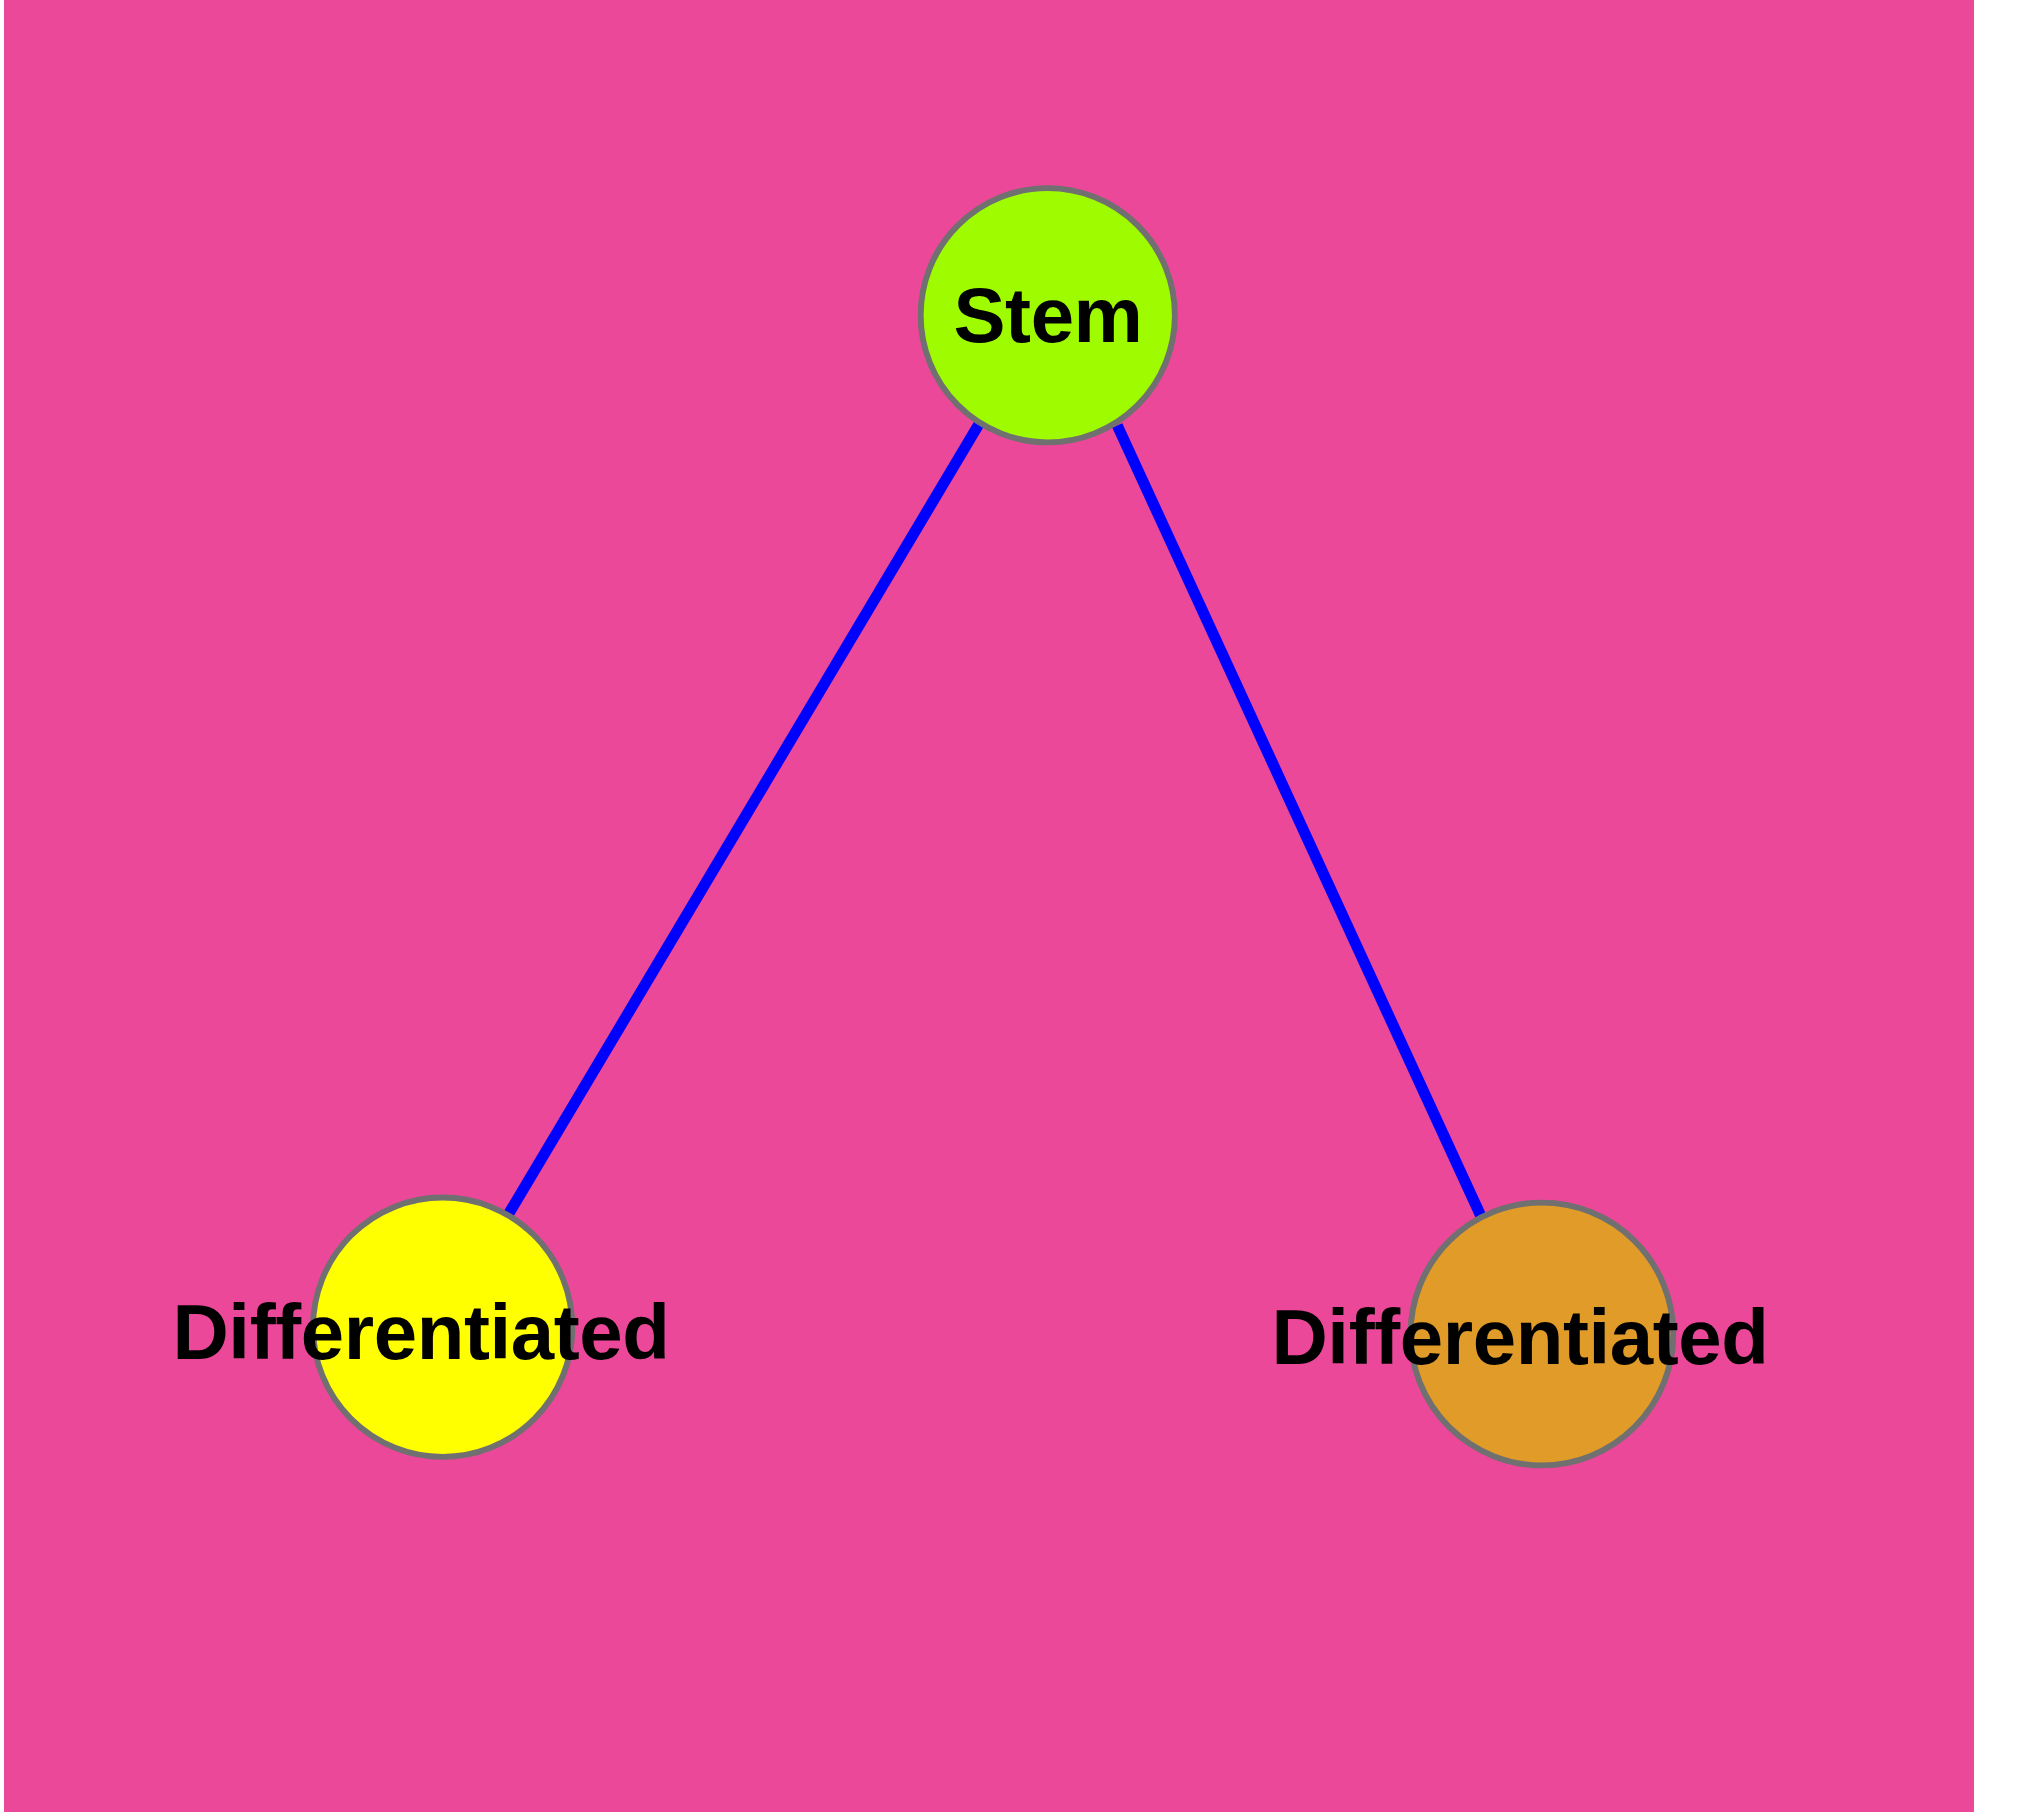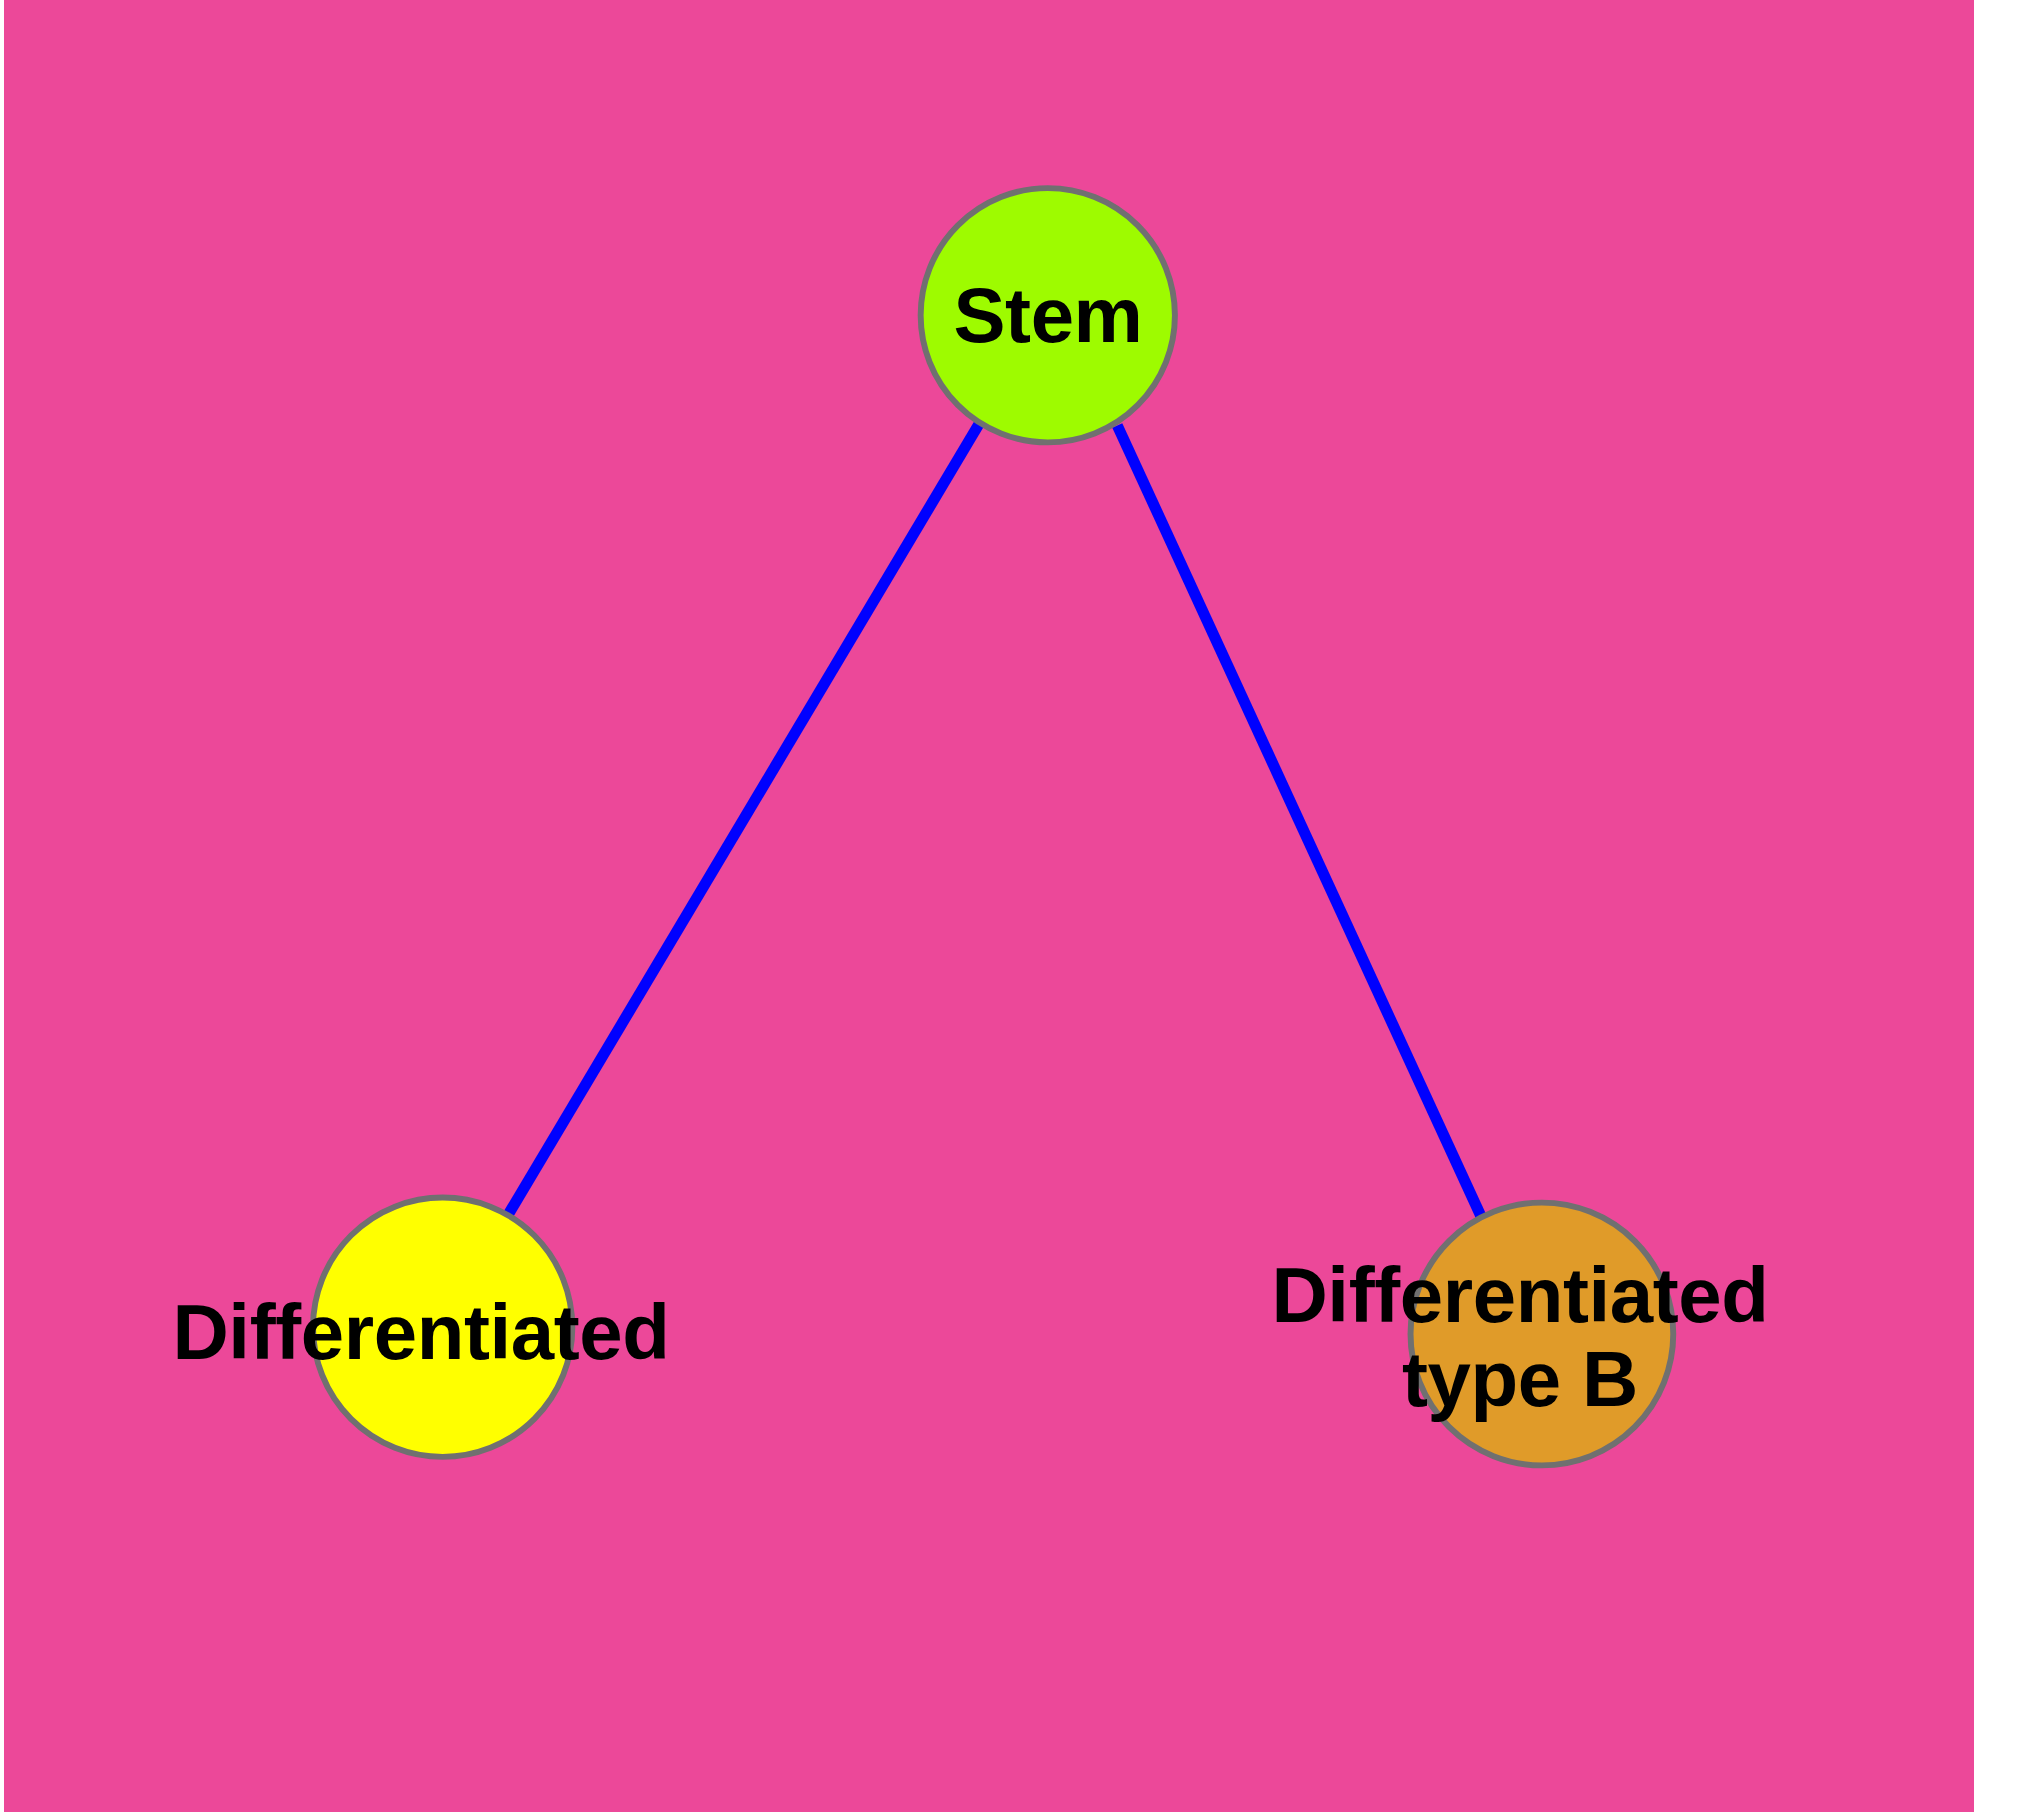--- a/index.html
+++ b/index.html
@@ -78,16 +78,16 @@
       <circle cx="1236" cy="372" r="150" fill="#9efb00" stroke="#707070" stroke-width="7"></circle>
       <circle cx="522" cy="1566" r="153" fill="#ffff00" stroke="#707070" stroke-width="7"></circle>
       <circle cx="1819" cy="1574" r="155" fill="#e09b29" stroke="#707070" stroke-width="7"></circle>
     </g>
   </svg>
 
   <div class="node-label" id="label-stem" style="left: 1048px; top: 315px;">Stem</div>
 
   <div class="node-label" id="label-a" style="left: 421px; top: 1332px;"><span>Differentiated</span><br></div>
 
-  <div class="node-label" id="label-b" style="left: 1520px; top: 1337px;"><span>Differentiated</span><br><span>type B</span></div>
+  <div class="node-label" id="label-b" style="left: 1520px; top: 1337px;"><span>Differentiated</span><br></div>
 
 </div>
 
 
 </body></html>

